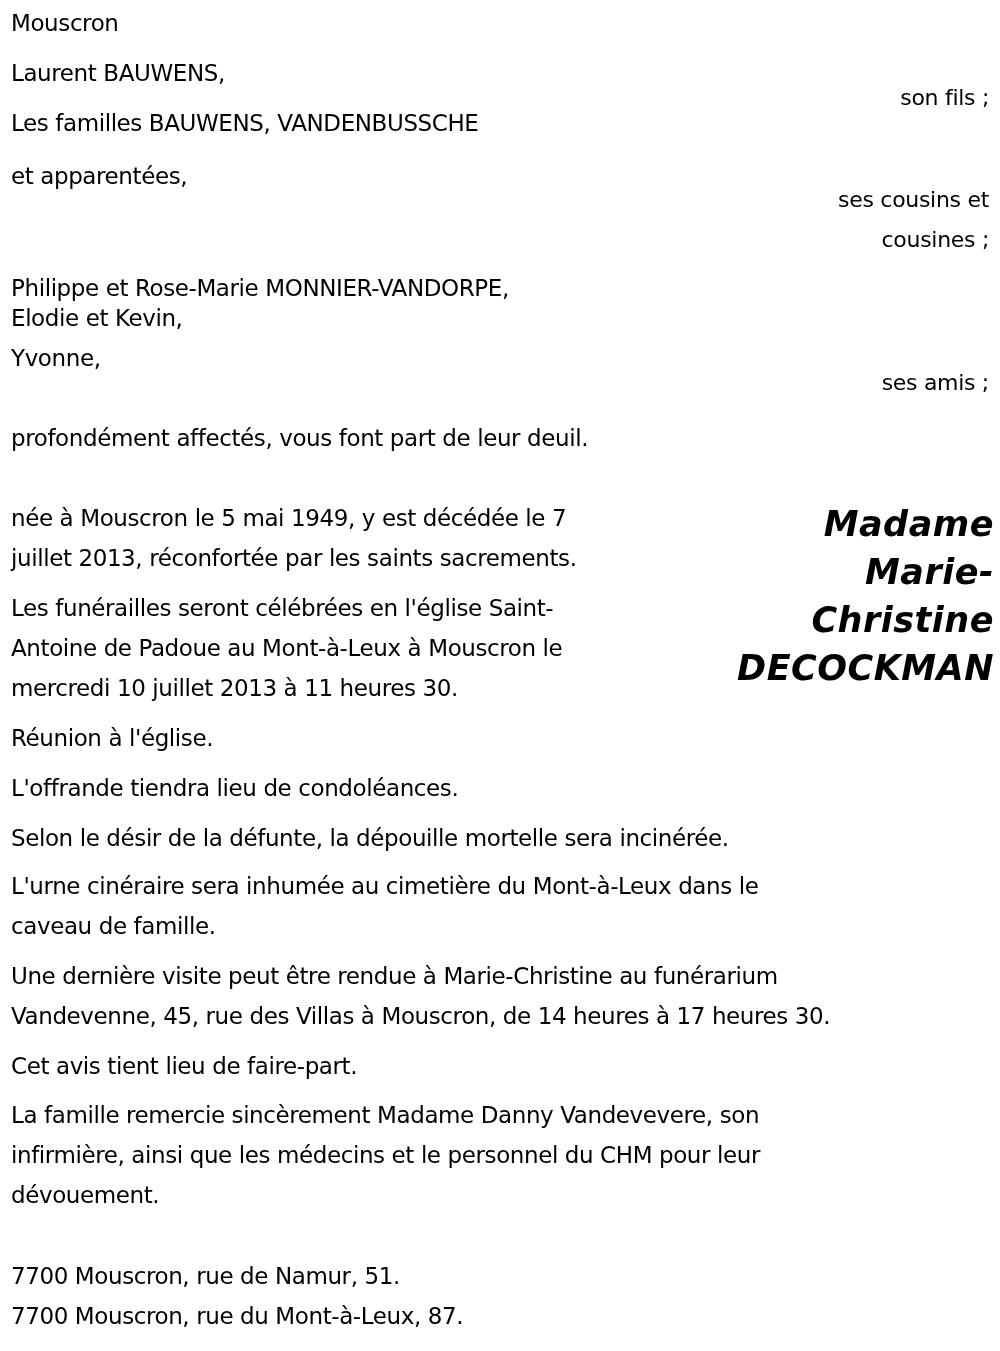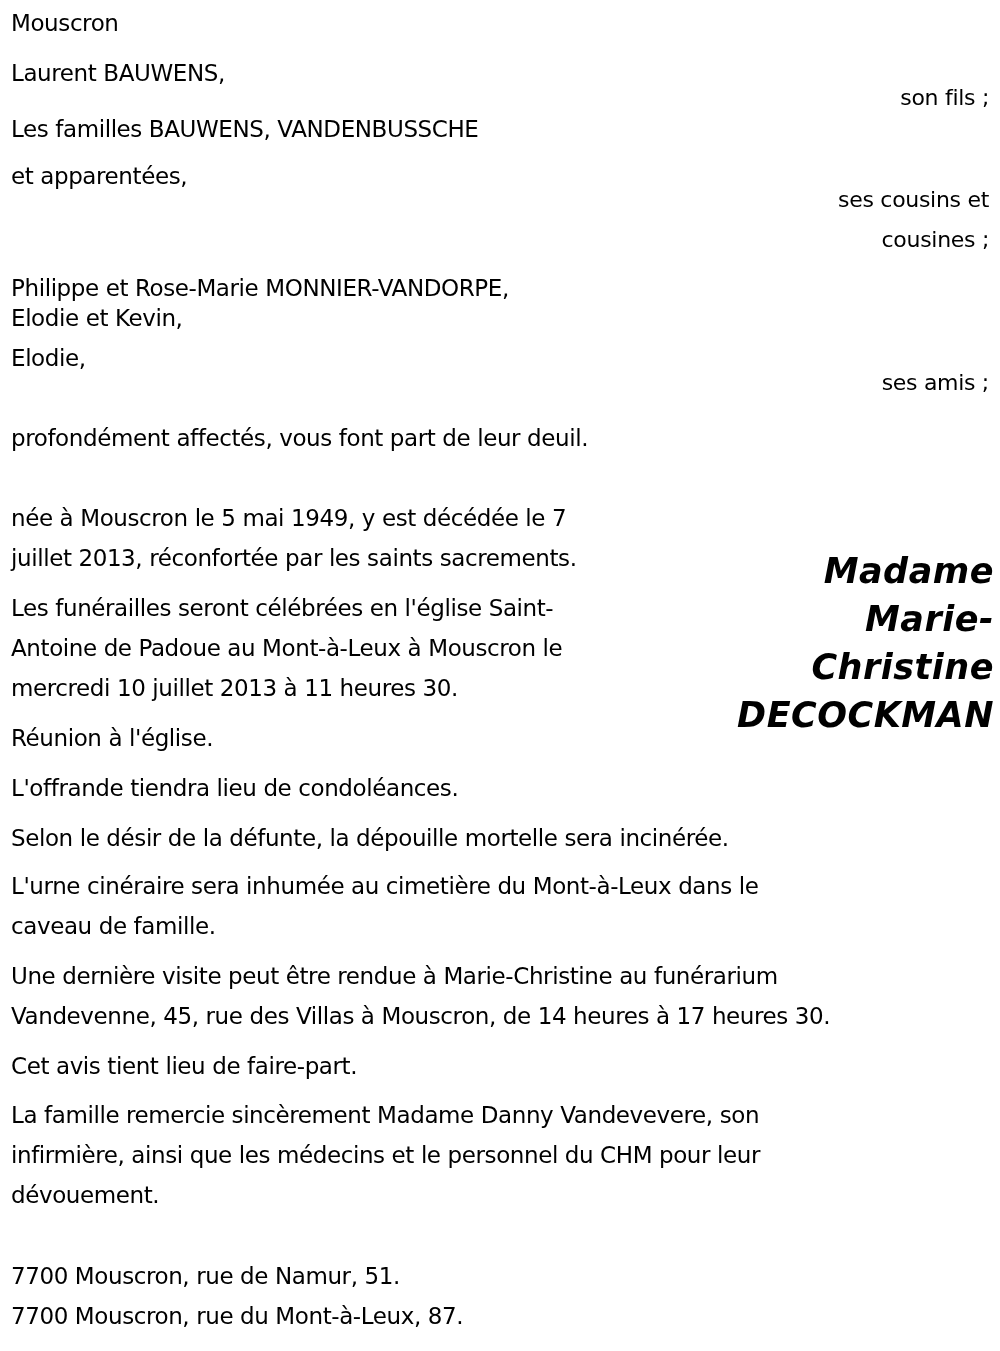--- a/index.html
+++ b/index.html
@@ -13,41 +13,41 @@
     position: absolute; left: 11px; white-space: nowrap;
     font-size: 23px; letter-spacing: -0.4px; transform-origin: left top;
   }
   .rt {
     position: absolute; right: 11px; white-space: nowrap;
     font-size: 22px; letter-spacing: -0.3px; text-align: right;
   }
   .name-block {
     position: absolute; right: 6px; top: 500px; width: 300px;
     text-align: right; font-weight: bold; font-style: italic;
-    font-size: 35px; line-height: 48px; letter-spacing: 0.5px; margin-top: 47px;
+    font-size: 35px; line-height: 48px; letter-spacing: 0.5px;
   }
   .name-block div { white-space: nowrap; }
 </style>
 </head>
 <body>
 
 <div class="doc">
   <div class="ln" style="top:10px">Mouscron</div>
 
   <div class="ln" style="top:60px">Laurent BAUWENS,</div>
   <div class="rt" style="top:85px">son fils ;</div>
 
-  <div class="ln" style="top:116px">Les familles BAUWENS, VANDENBUSSCHE</div>
+  <div class="ln" style="top:110px">Les familles BAUWENS, VANDENBUSSCHE</div>
   <div class="ln" style="top:163px">et apparentées,</div>
   <div class="rt" style="top:187px">ses cousins et</div>
   <div class="rt" style="top:227px">cousines ;</div>
 
   <div class="ln" style="top:275px">Philippe et Rose-Marie MONNIER-VANDORPE,</div>
   <div class="ln" style="top:305px">Elodie et Kevin,</div>
-  <div class="ln" style="top:345px">Elodie,</div>
+  <div class="ln" style="top:345px">Yvonne,</div>
   <div class="rt" style="top:370px">ses amis ;</div>
 
   <div class="ln" style="top:425px">profondément affectés, vous font part de leur deuil.</div>
 
   <div class="name-block">
     <div>Madame</div>
     <div>Marie-</div>
     <div>Christine</div>
     <div>DECOCKMAN</div>
   </div>

